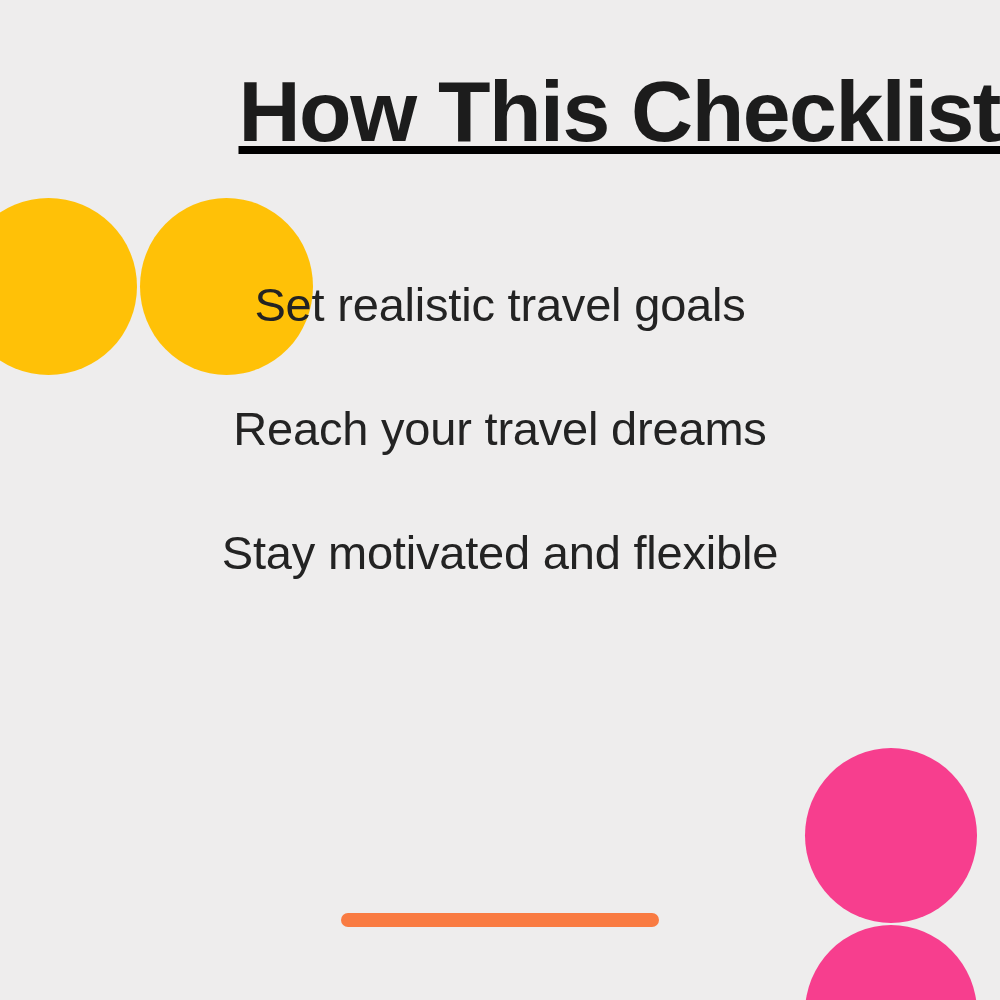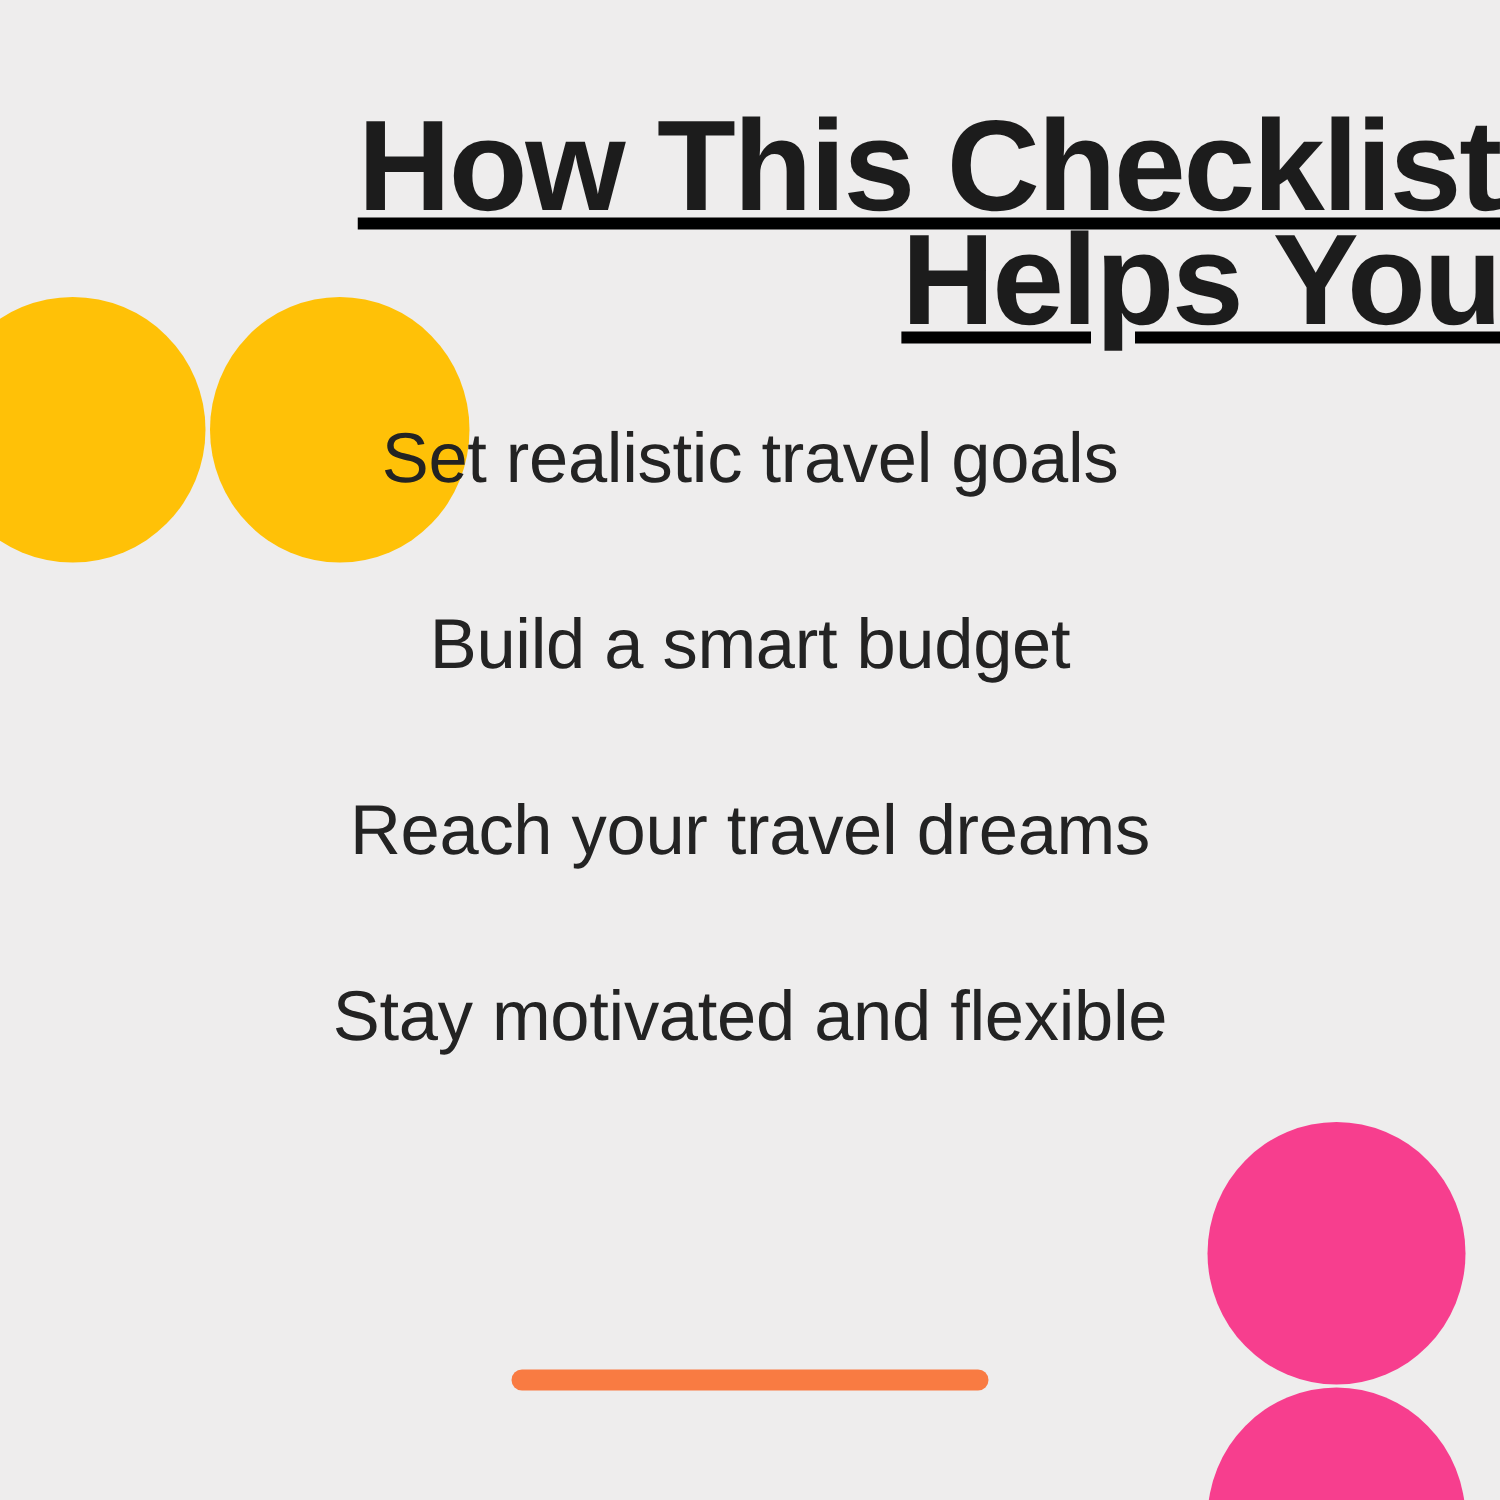--- a/index.html
+++ b/index.html
@@ -123,25 +123,23 @@
 
 <div id="poster">
 
   <div class="deco-circle" id="circle-yellow-left"></div>
   <div class="deco-circle" id="circle-yellow-right"></div>
   <div class="deco-circle" id="circle-pink-top"></div>
   <div class="deco-circle" id="circle-pink-bottom"></div>
 
   <h1 id="title-block">
     <span class="title-line">How This Checklist</span>
-    <span class="title-line">Helps You</span>
   </h1>
 
   <ul id="benefits-list">
     <li class="benefit-item">Set realistic travel goals</li>
-    <li class="benefit-item">Build a smart budget</li>
     <li class="benefit-item">Reach your travel dreams</li>
     <li class="benefit-item">Stay motivated and flexible</li>
   </ul>
 
   <div id="accent-bar"></div>
 
 </div>
 
 </body></html>

